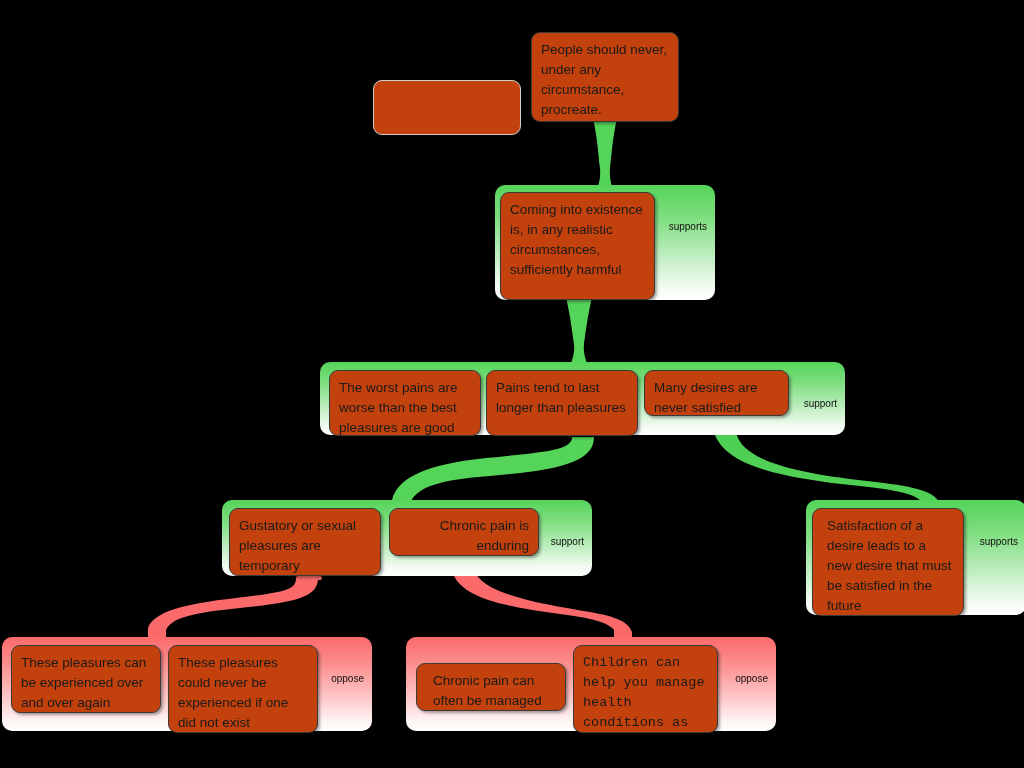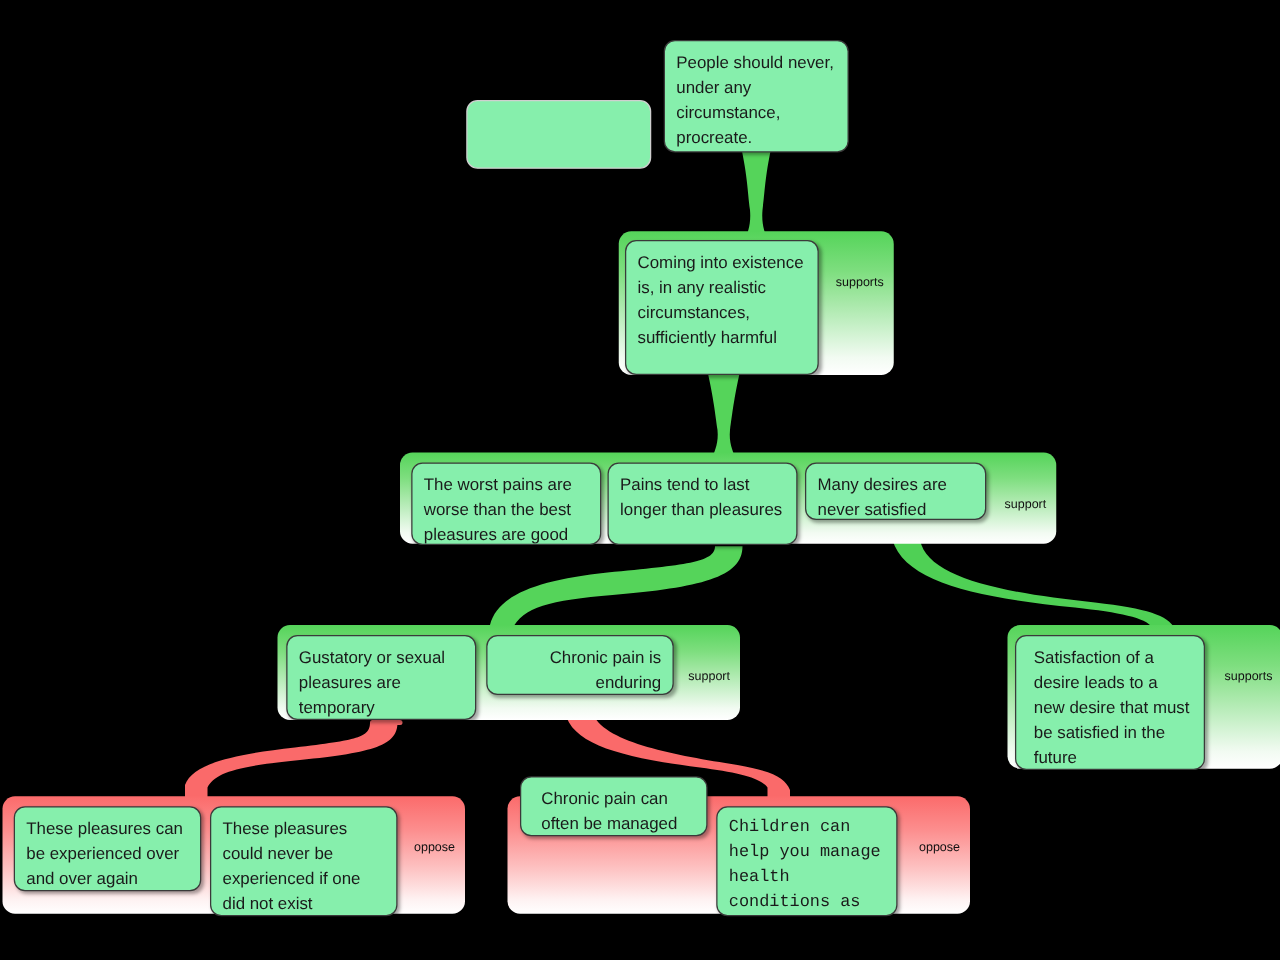--- a/index.html
+++ b/index.html
@@ -33,21 +33,21 @@
     font-size:10px;
     color:#111;
     line-height:12px;
     white-space:nowrap;
     margin-top:32px;
   }
 
   
   .claim{
     position:absolute;
-    background:#86efac;
+    background:#c2410c;
     border:1px solid #3a3a3a;
     border-radius:9px;
     box-sizing:border-box;
     padding:7px 9px 6px 9px;
     font-size:13.5px;
     line-height:20px;
     color:#1a1a1a;
     z-index:3;
     box-shadow:2px 2px 3px rgba(0,0,0,.35);
     overflow:hidden;
@@ -145,17 +145,17 @@
   <div class="claim" style="left:229px;top:508px;width:152px;height:68px;">Gustatory or sexual pleasures are temporary</div>
 
   <div class="claim" style="left:389px;top:508px;width:150px;height:48px;text-align:right;">Chronic pain is enduring</div>
 
   <div class="claim" style="left:812px;top:508px;width:152px;height:108px;padding-left:14px;">Satisfaction of a desire leads to a new desire that must be satisfied in the future</div>
 
   <div class="claim" style="left:11px;top:645px;width:150px;height:68px;">These pleasures can be experienced over and over again</div>
 
   <div class="claim" style="left:168px;top:645px;width:150px;height:88px;">These pleasures could never be experienced if one did not exist</div>
 
-  <div class="claim" style="left:416px;top:621px;width:150px;height:48px;padding-left:16px;">Chronic pain can often be managed</div>
+  <div class="claim" style="left:416px;top:663px;width:150px;height:48px;padding-left:16px;">Chronic pain can often be managed</div>
 
   <div class="claim" style="left:573px;top:645px;width:145px;height:88px;font-family:Liberation Mono, monospace;">Children can help you manage health conditions as you age</div>
 
 </div>
 
 </body></html>

